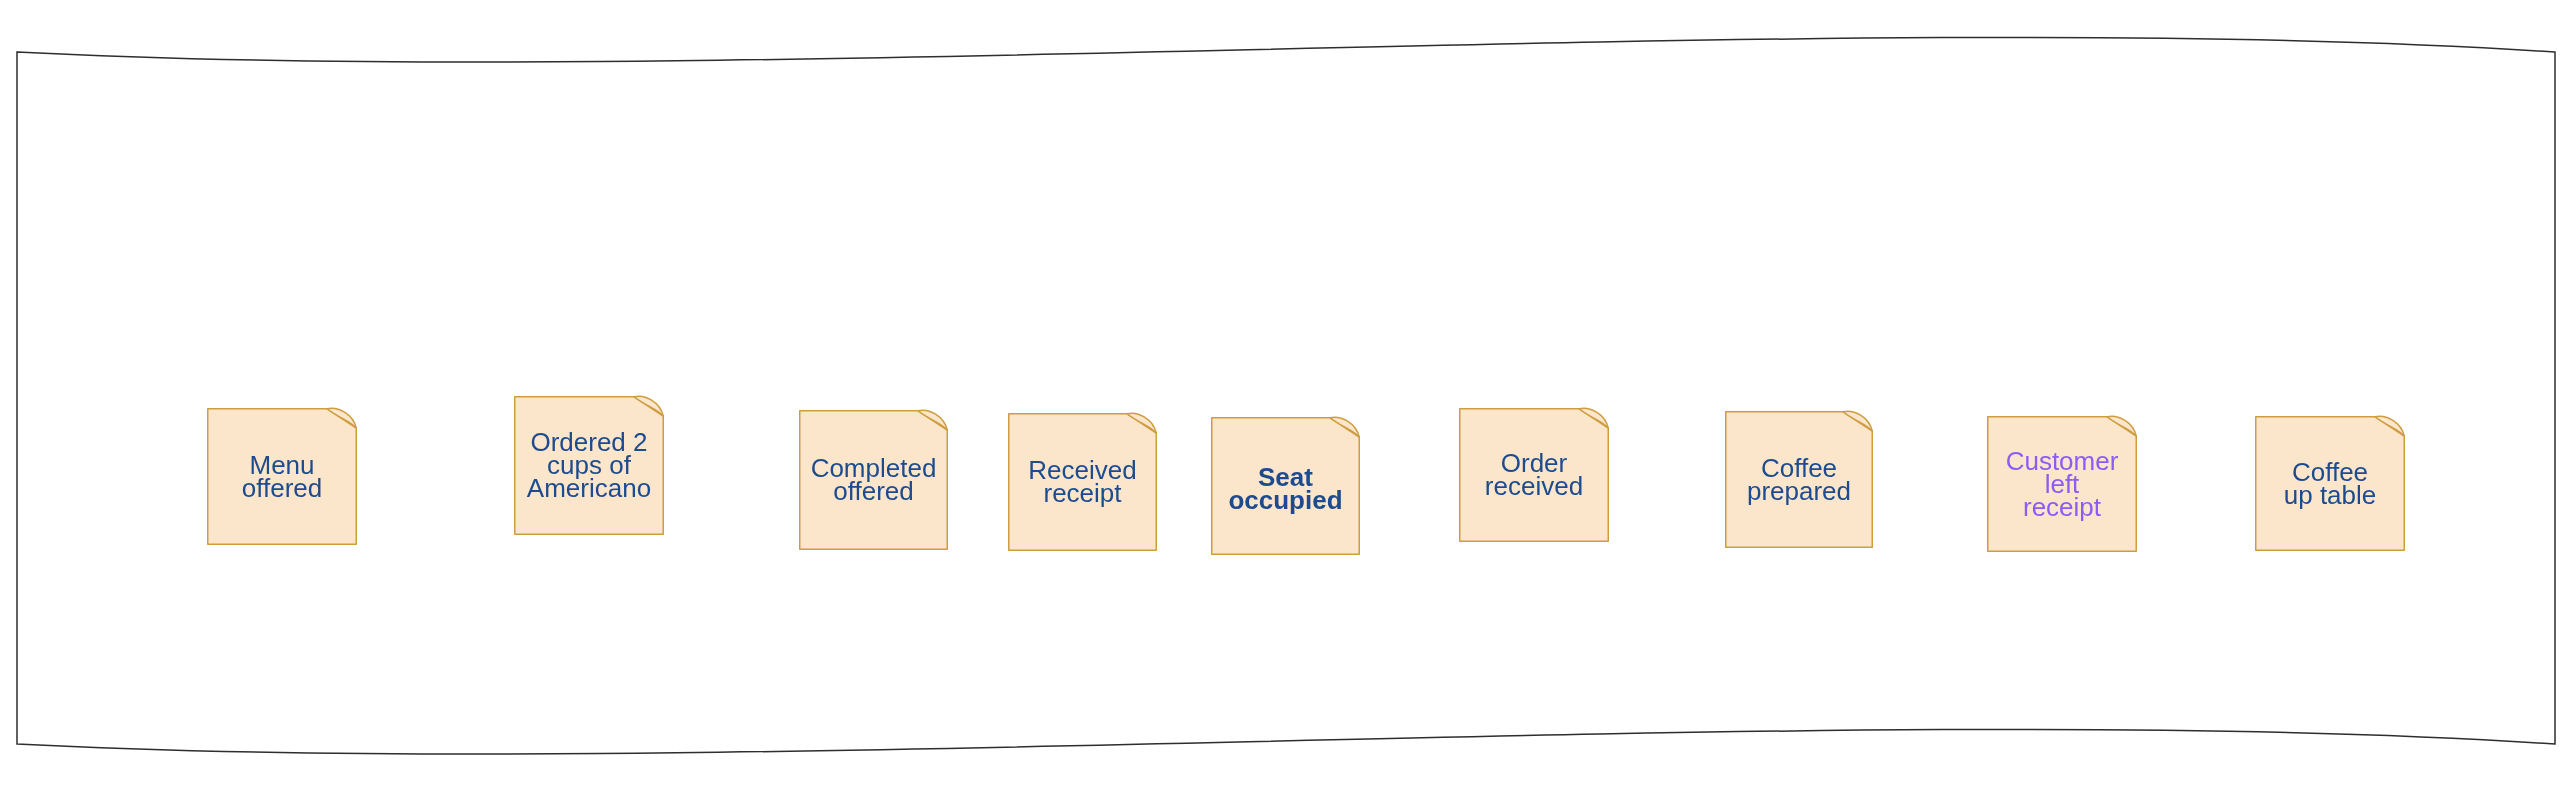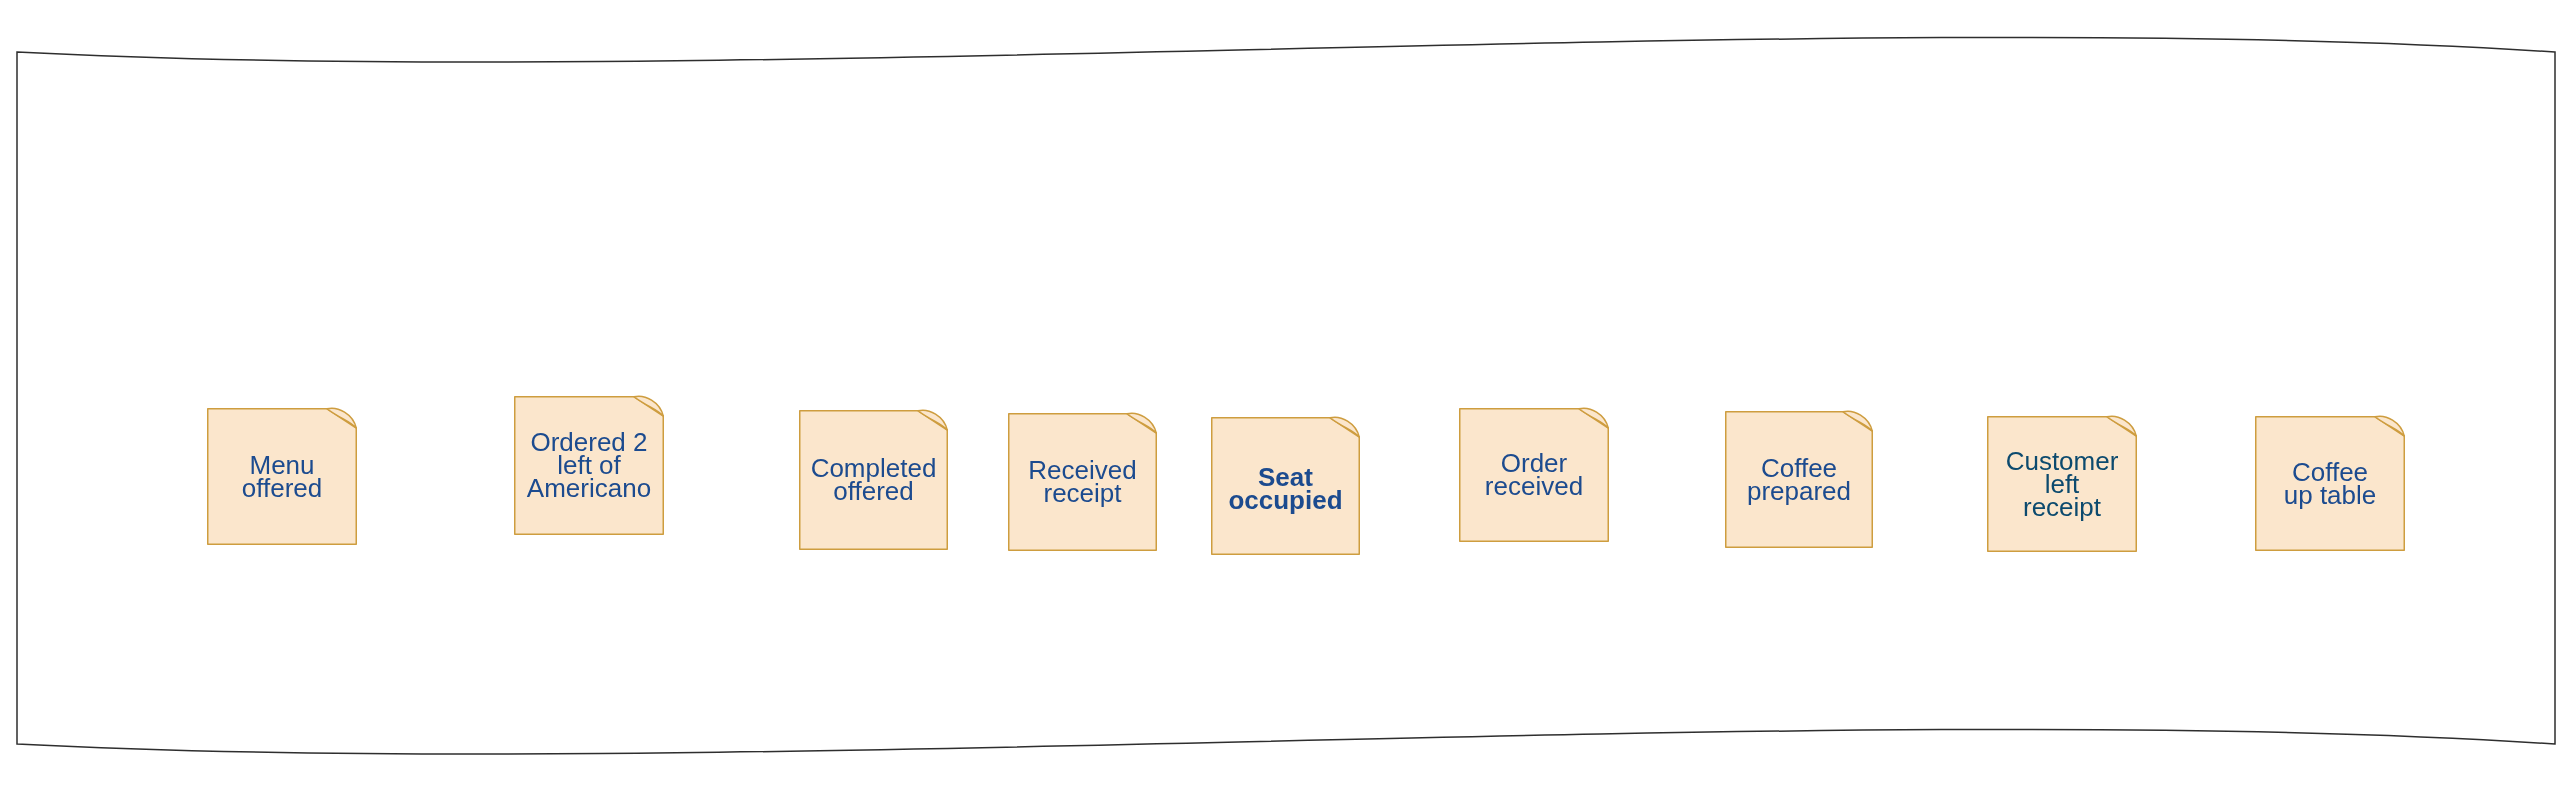--- a/index.html
+++ b/index.html
@@ -64,21 +64,21 @@
           <div class="line">offered</div>
         </div>
       </div>
       <div class="note" style="left: 514px; top: 396px; width: 150px; height: 139px;">
         <svg width="150" height="139" viewBox="0 0 150 139">
           <path d="M0.75 0.75 L120 0.75 L149.25 20 L149.25 138.25 L0.75 138.25 Z" fill="#fbe6cc" stroke="#ce9d3f" stroke-width="1.5" stroke-linejoin="round"></path>
           <path d="M120 0.75 C131 -2 146 6 149.25 20 C143 13 134 11 120 0.75 Z" fill="#fbe6cc" stroke="#ce9d3f" stroke-width="1.5" stroke-linejoin="round"></path>
         </svg>
         <div class="note-label" style="color:#1c4b8f">
           <div class="line">Ordered 2</div>
-          <div class="line">left of</div>
+          <div class="line">cups of</div>
           <div class="line">Americano</div>
         </div>
       </div>
       <div class="note" style="left: 763px; top: 410px; width: 149px; height: 140px; margin-left: 36px;">
         <svg width="149" height="140" viewBox="0 0 149 140">
           <path d="M0.75 0.75 L119 0.75 L148.25 20 L148.25 139.25 L0.75 139.25 Z" fill="#fbe6cc" stroke="#ce9d3f" stroke-width="1.5" stroke-linejoin="round"></path>
           <path d="M119 0.75 C130 -2 145 6 148.25 20 C142 13 133 11 119 0.75 Z" fill="#fbe6cc" stroke="#ce9d3f" stroke-width="1.5" stroke-linejoin="round"></path>
         </svg>
         <div class="note-label" style="color:#1c4b8f">
           <div class="line">Completed</div>
@@ -123,21 +123,21 @@
         <div class="note-label" style="color:#1c4b8f">
           <div class="line">Order</div>
           <div class="line">received</div>
         </div>
       </div>
       <div class="note" style="left: 1987px; top: 416px; width: 150px; height: 136px;">
         <svg width="150" height="136" viewBox="0 0 150 136">
           <path d="M0.75 0.75 L120 0.75 L149.25 20 L149.25 135.25 L0.75 135.25 Z" fill="#fbe6cc" stroke="#ce9d3f" stroke-width="1.5" stroke-linejoin="round"></path>
           <path d="M120 0.75 C131 -2 146 6 149.25 20 C143 13 134 11 120 0.75 Z" fill="#fbe6cc" stroke="#ce9d3f" stroke-width="1.5" stroke-linejoin="round"></path>
         </svg>
-        <div class="note-label" style="color:#0c4a6e">
+        <div class="note-label" style="color:#8b5cf6">
           <div class="line">Customer</div>
           <div class="line">left</div>
           <div class="line">receipt</div>
         </div>
       </div>
       <div class="note" style="left: 2255px; top: 416px; width: 150px; height: 135px;">
         <svg width="150" height="135" viewBox="0 0 150 135">
           <path d="M0.75 0.75 L120 0.75 L149.25 20 L149.25 134.25 L0.75 134.25 Z" fill="#fbe6cc" stroke="#ce9d3f" stroke-width="1.5" stroke-linejoin="round"></path>
           <path d="M120 0.75 C131 -2 146 6 149.25 20 C143 13 134 11 120 0.75 Z" fill="#fbe6cc" stroke="#ce9d3f" stroke-width="1.5" stroke-linejoin="round"></path>
         </svg>

